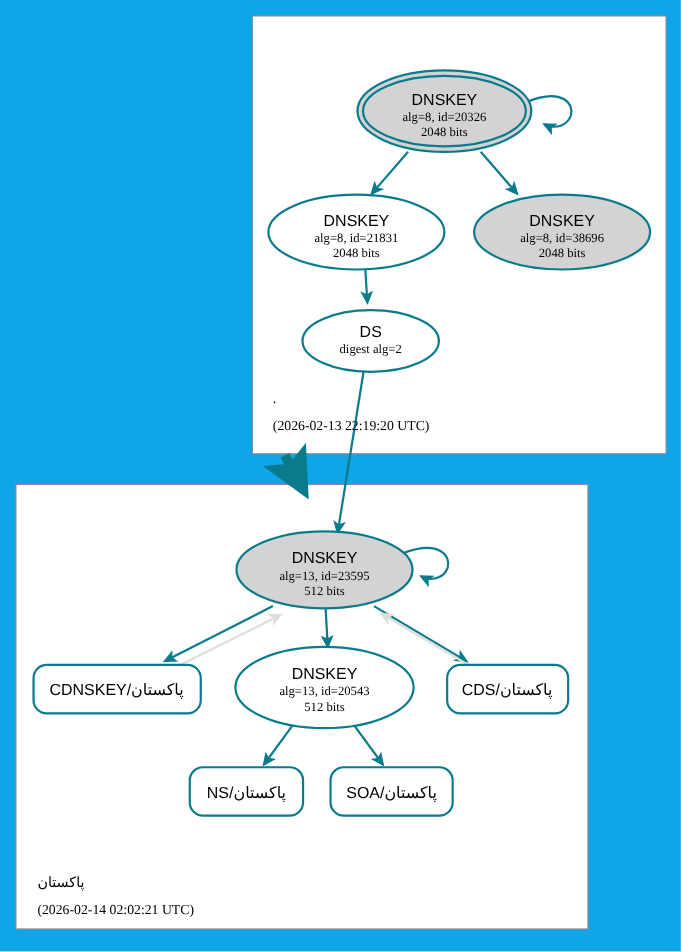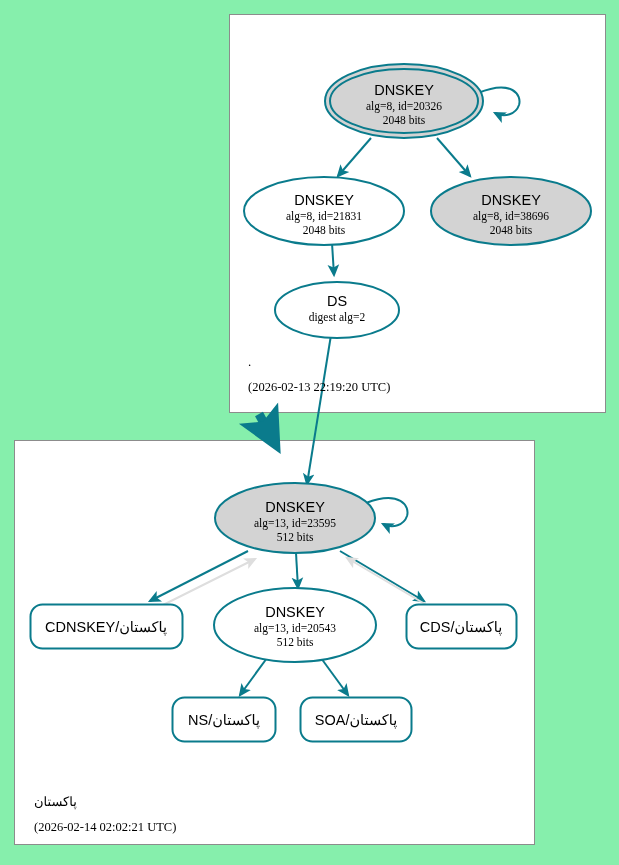--- a/index.html
+++ b/index.html
@@ -4,21 +4,21 @@
 <style>
   html, body {
     margin: 0;
     padding: 0;
     background: #ffffff;
   }
   #canvas {
     position: relative;
     width: 619px;
     height: 865px;
-    background: #86efac;
+    background: #0ea5e9;
     font-family: "Liberation Sans", sans-serif;
     overflow: hidden;
   }
   svg.layer {
     position: absolute;
     top: 0;
     left: 0;
     width: 619px;
     height: 865px;
   }

